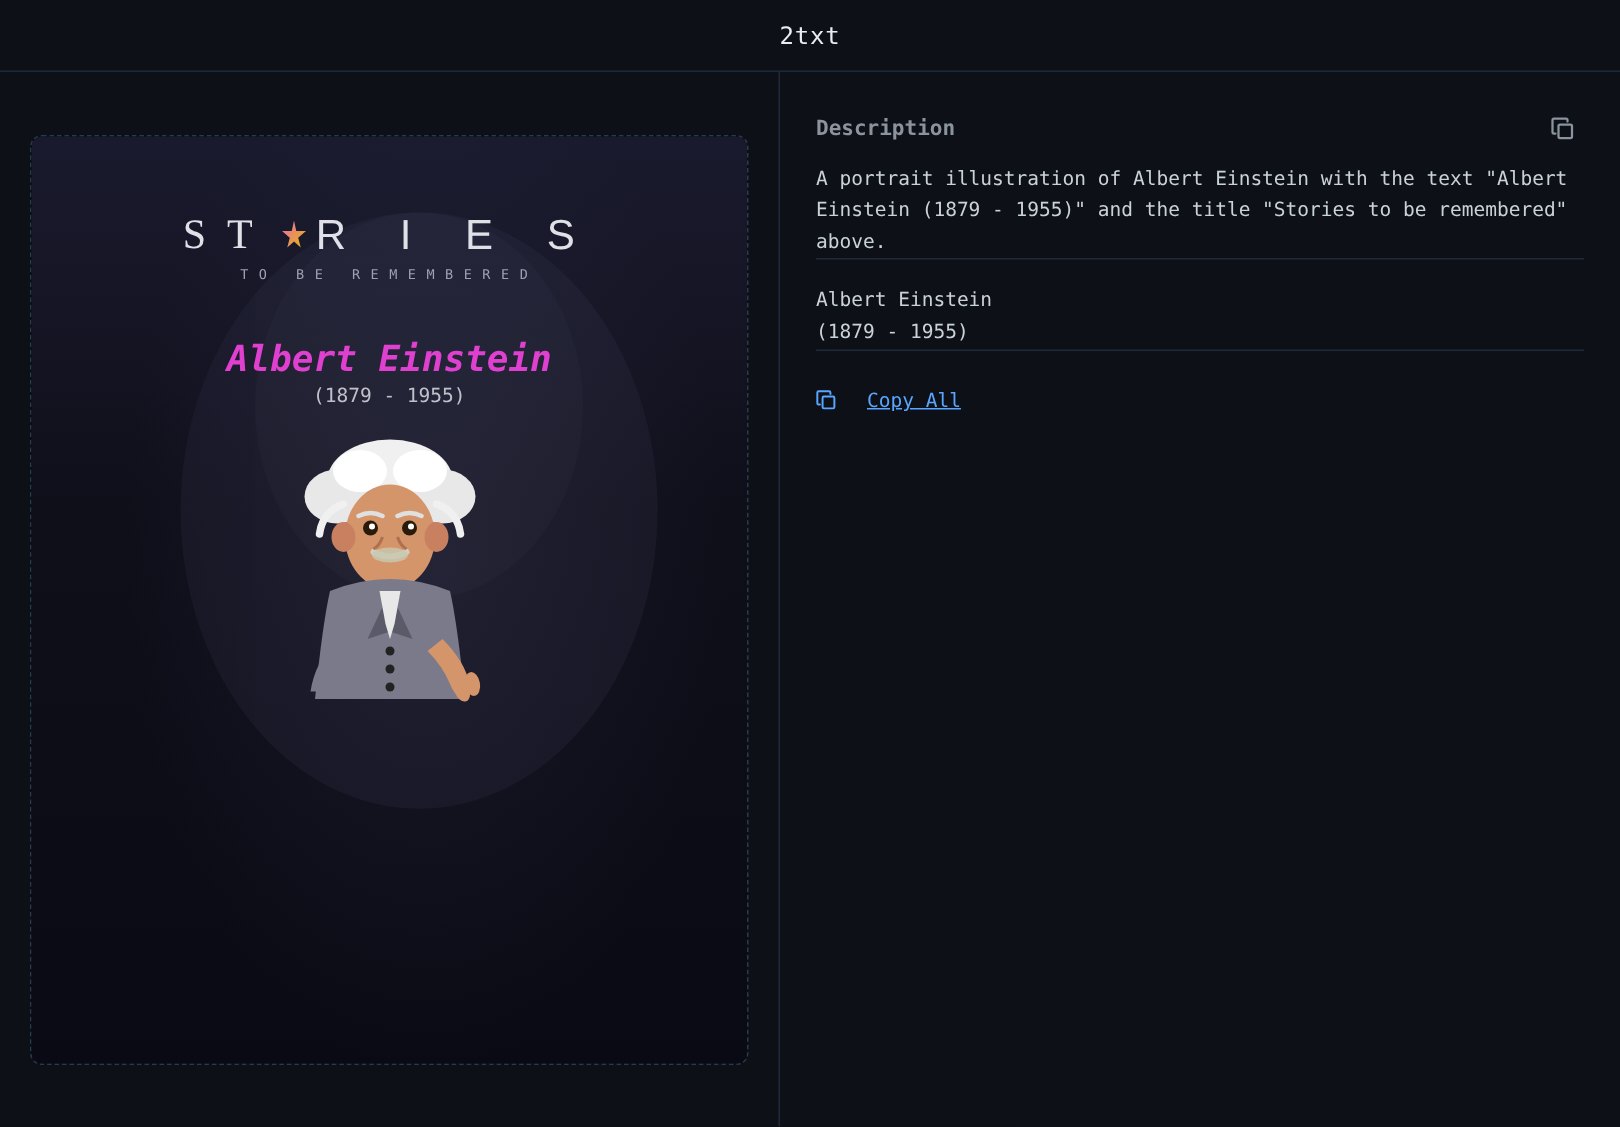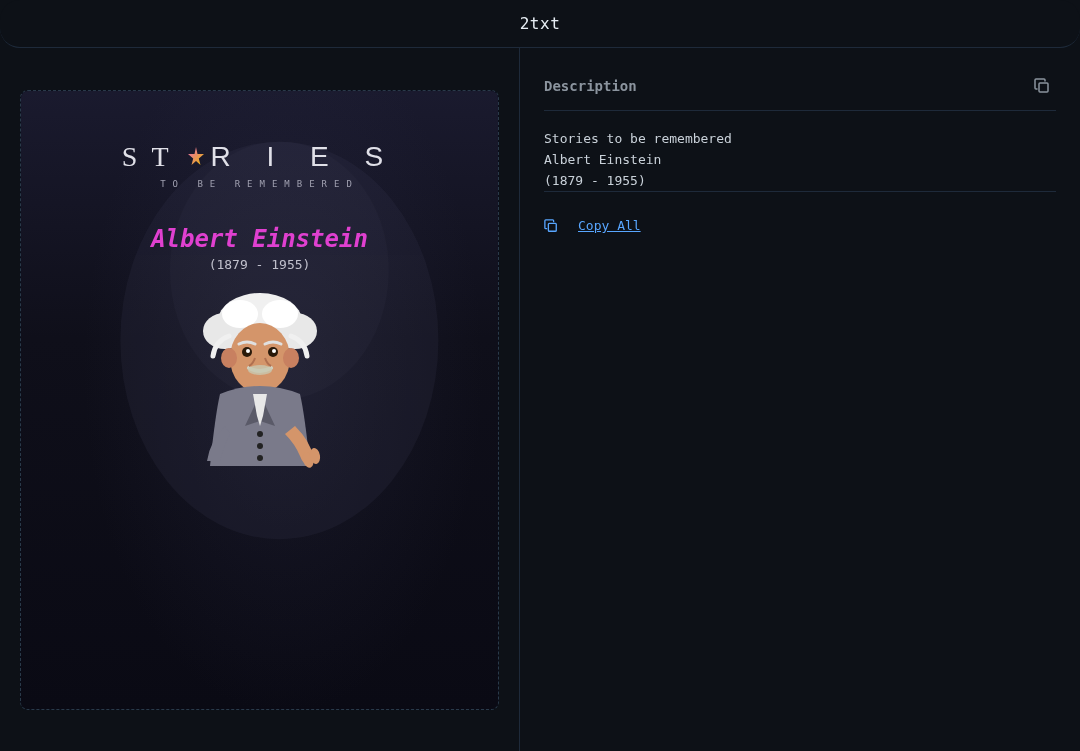--- a/index.html
+++ b/index.html
@@ -19,21 +19,20 @@
 
     
     .header {
       width: 100%;
       height: 48px;
       background-color: #0d1117;
       display: flex;
       align-items: center;
       justify-content: center;
       border-bottom: 1px solid #1e2a3a;
-      border-radius: 20px;
     }
 
     .header-title {
       font-size: 16px;
       font-weight: 500;
       color: #e6edf3;
       letter-spacing: 0.5px;
     }
 
     
@@ -261,25 +260,25 @@
     <div class="section">
       <div class="section-header">
         <span class="section-label">Description</span>
         <button class="copy-icon-btn" title="Copy description">
           <svg width="16" height="16" viewBox="0 0 16 16">
             <rect x="5" y="5" width="9" height="9" rx="1" stroke="#8b949e" stroke-width="1.5" fill="none"></rect>
             <path d="M3 11 L2 11 Q1 11 1 10 L1 2 Q1 1 2 1 L10 1 Q11 1 11 2 L11 3" stroke="#8b949e" stroke-width="1.5" fill="none" stroke-linecap="round"></path>
           </svg>
         </button>
       </div>
+      <div class="section-text">A portrait illustration of Albert Einstein with the text "Albert Einstein (1879 - 1955)" and the title "Stories to be remembered" above.</div>
     </div>
 
     <div class="section">
       <div class="section-text">
-        <div>Stories to be remembered</div>
         <div>Albert Einstein</div>
         <div>(1879 - 1955)</div>
       </div>
     </div>
 
     <div>
       <button class="copy-all-btn">
         <svg width="14" height="14" viewBox="0 0 16 16">
           <rect x="5" y="5" width="9" height="9" rx="1" stroke="#58a6ff" stroke-width="1.5" fill="none"></rect>
           <path d="M3 11 L2 11 Q1 11 1 10 L1 2 Q1 1 2 1 L10 1 Q11 1 11 2 L11 3" stroke="#58a6ff" stroke-width="1.5" fill="none" stroke-linecap="round"></path>

